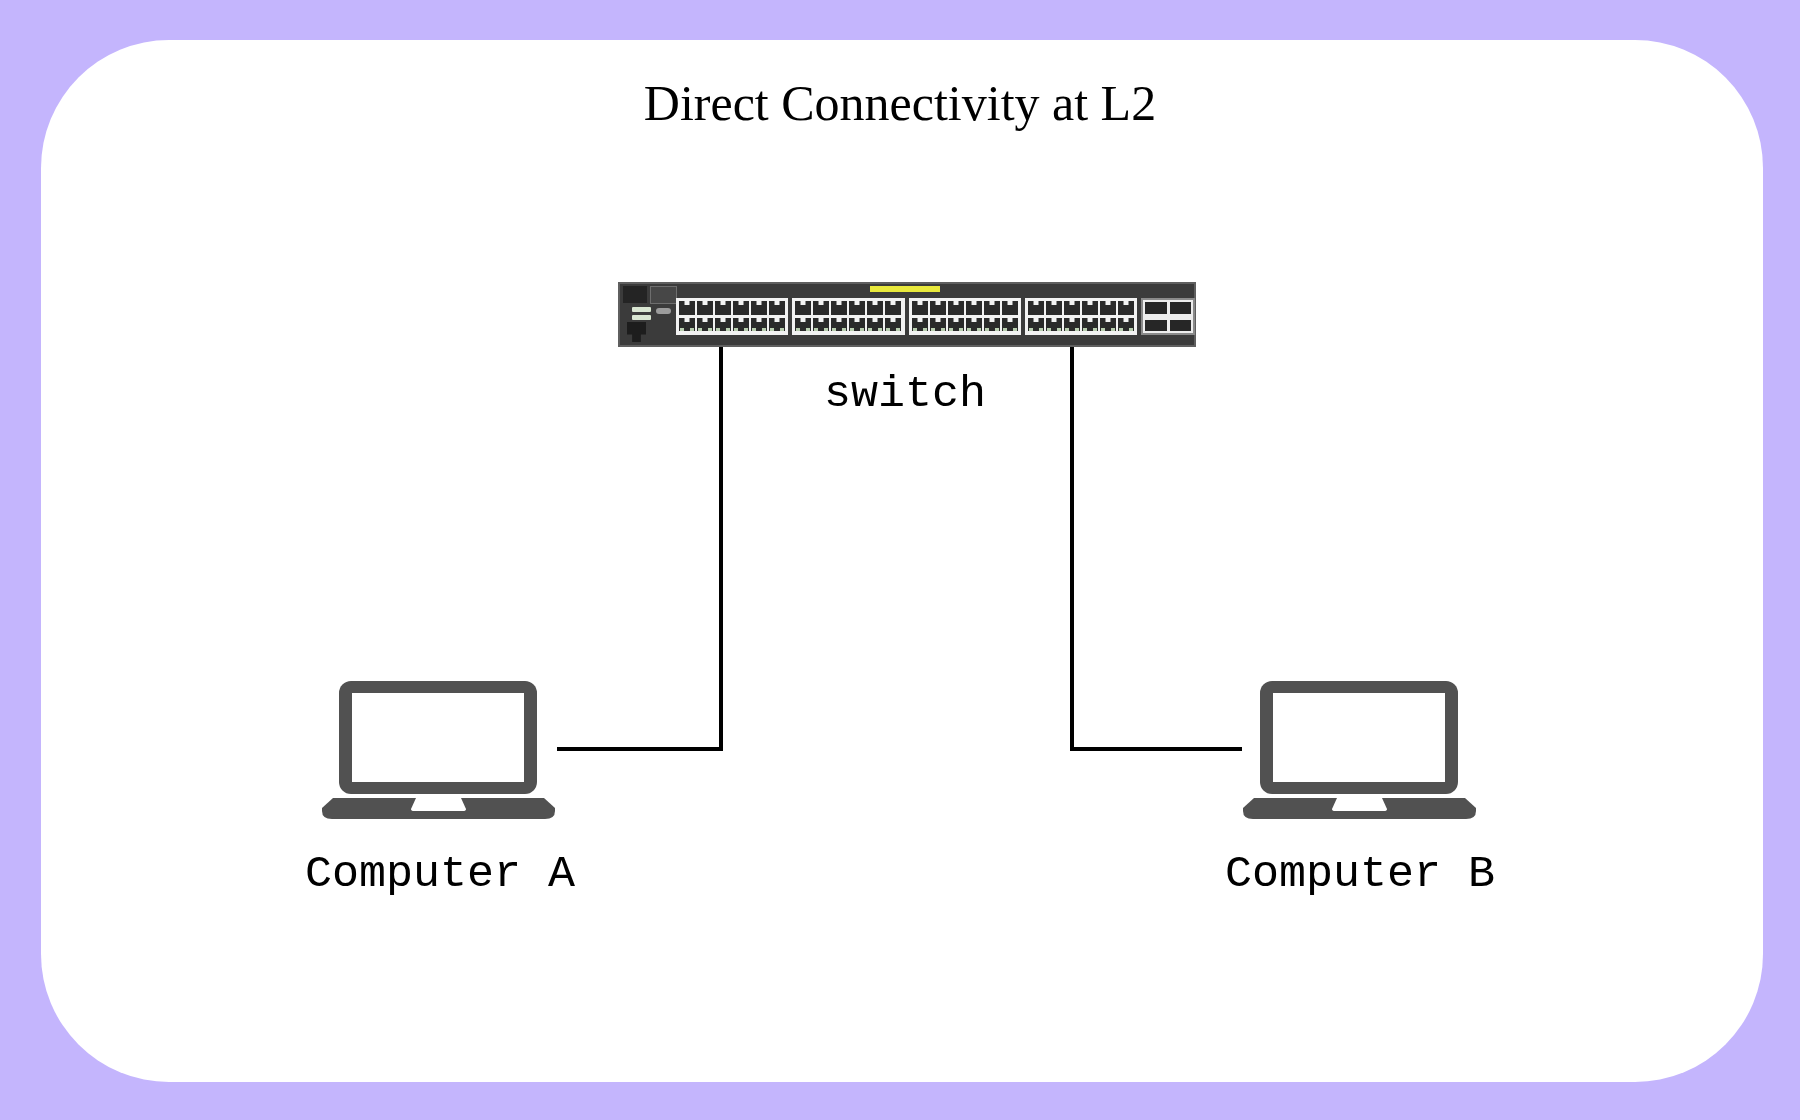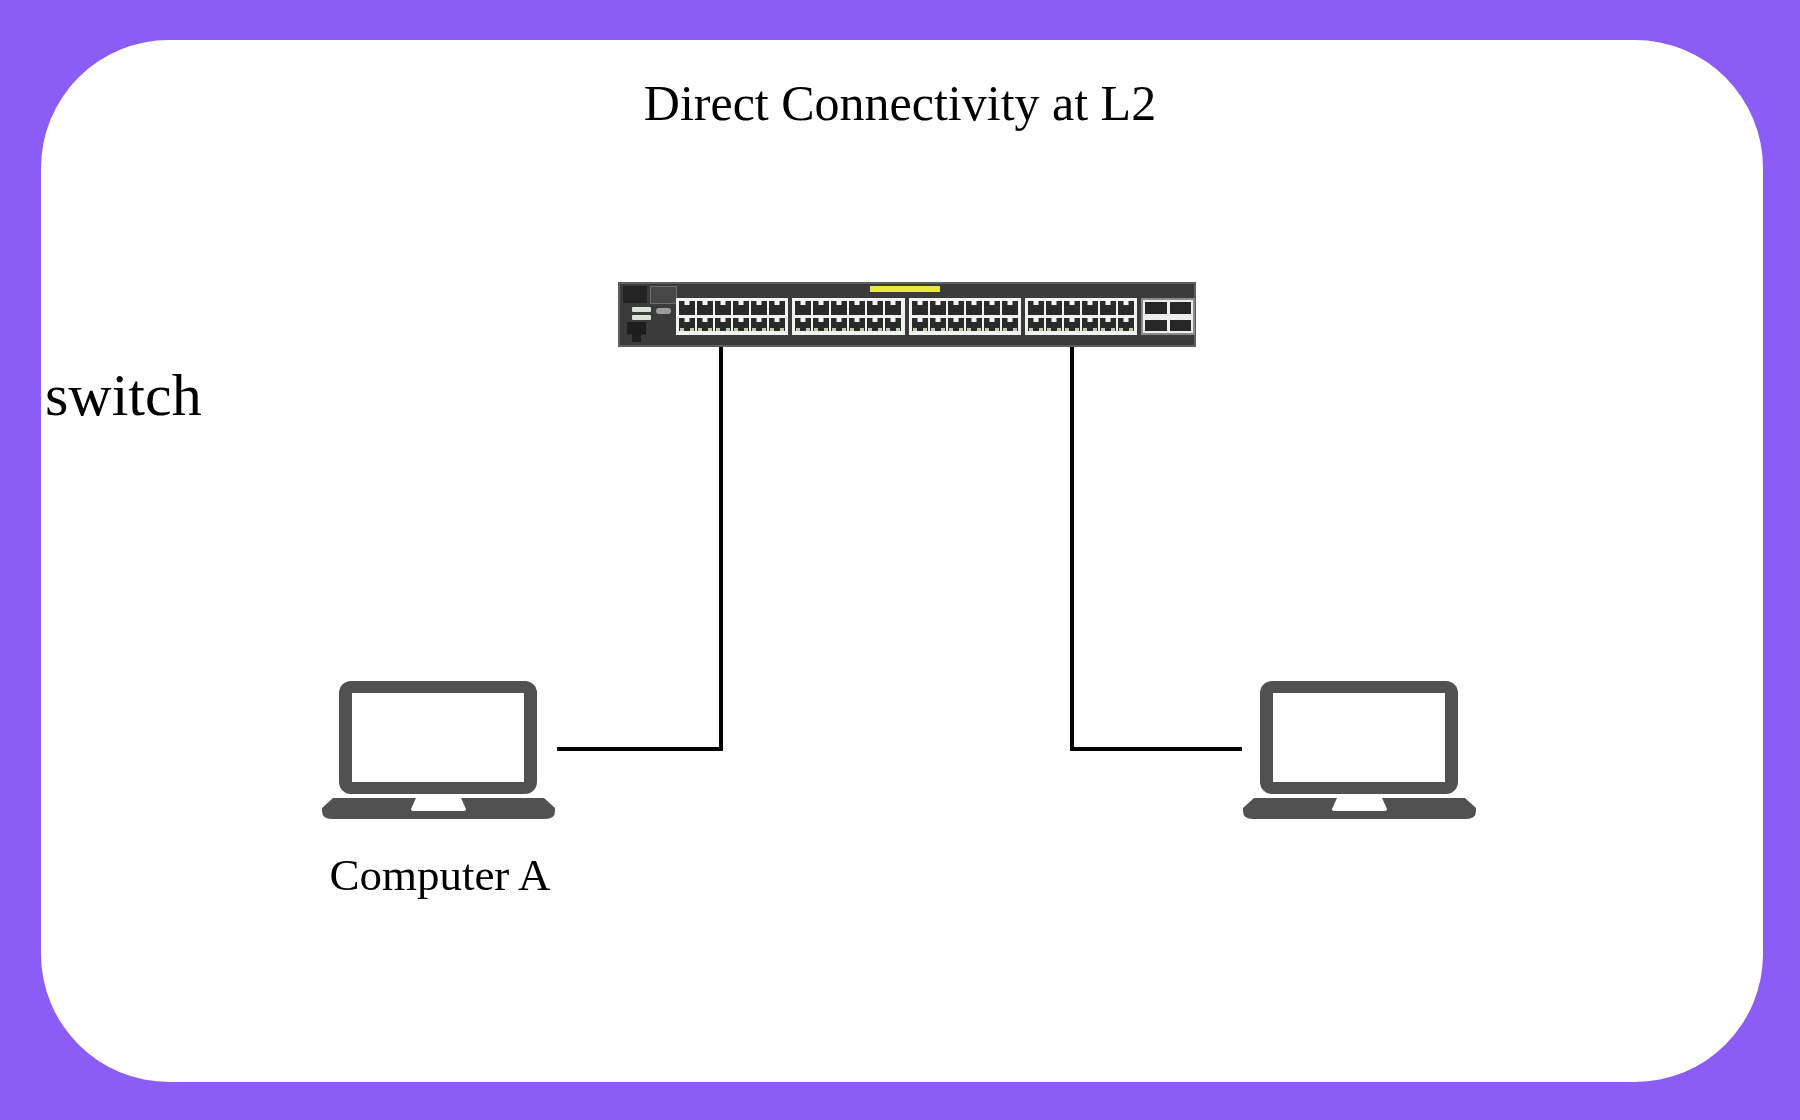--- a/index.html
+++ b/index.html
@@ -1,27 +1,27 @@
 <!DOCTYPE html>
 <html><head>
 <meta charset="utf-8">
 <style>
   html,body{margin:0;padding:0;background:#000;}
-  #stage{position:relative;width:1800px;height:1120px;background:#8b5cf6;overflow:hidden;
+  #stage{position:relative;width:1800px;height:1120px;background:#c4b5fd;overflow:hidden;
          font-family:"Liberation Serif","DejaVu Serif",serif;color:#000;}
   .canvas{position:absolute;left:41px;top:40px;width:1722px;height:1042px;
           background:#fff;border-radius:128px;}
 
   
   .title{position:absolute;left:40px;top:74px;width:1720px;text-align:center;
          font-size:50px;line-height:58px;white-space:nowrap;}
-  .switch-label{position:absolute;left:45px;top:369px;width:1720px;
-         font-size:60px;line-height:52px;}
+  .switch-label{position:absolute;left:45px;top:369px;width:1720px;text-align:center;
+         font-size:45px;line-height:52px;font-family:Liberation Mono, monospace;}
   .node-label{position:absolute;width:400px;text-align:center;
-         font-size:45px;line-height:52px;}
+         font-size:45px;line-height:52px;font-family:Liberation Mono, monospace;}
   .node-label.a{left:240px;top:849px;}
   .node-label.b{left:1160px;top:849px;}
 
   
   .link{position:absolute;background:#000;}
   .link.v-a{left:719px;top:346px;width:4px;height:405px;}
   .link.h-a{left:557px;top:747px;width:166px;height:4px;}
   .link.v-b{left:1070px;top:346px;width:4px;height:405px;}
   .link.h-b{left:1070px;top:747px;width:172px;height:4px;}
 
@@ -155,14 +155,15 @@
     <rect x="17" y="0" width="198" height="113" rx="12" fill="#515151"></rect>
     <rect x="30" y="12" width="172" height="89" fill="#ffffff"></rect>
     <path d="M11 117 H222 L233 127 V130 Q233 138 223 138 H10 Q0 138 0 130 V127 Z" fill="#515151"></path>
     <path d="M94 117 L139 117 L144 128 Q144 130 141 130 L92 130 Q89 130 89 128 Z" fill="#ffffff"></path>
   </svg>
 
   <div class="node-label a">
     <div>Computer A</div>
   </div>
   <div class="node-label b">
+    <div>Computer B</div>
   </div>
 </div>
 
 </body></html>

